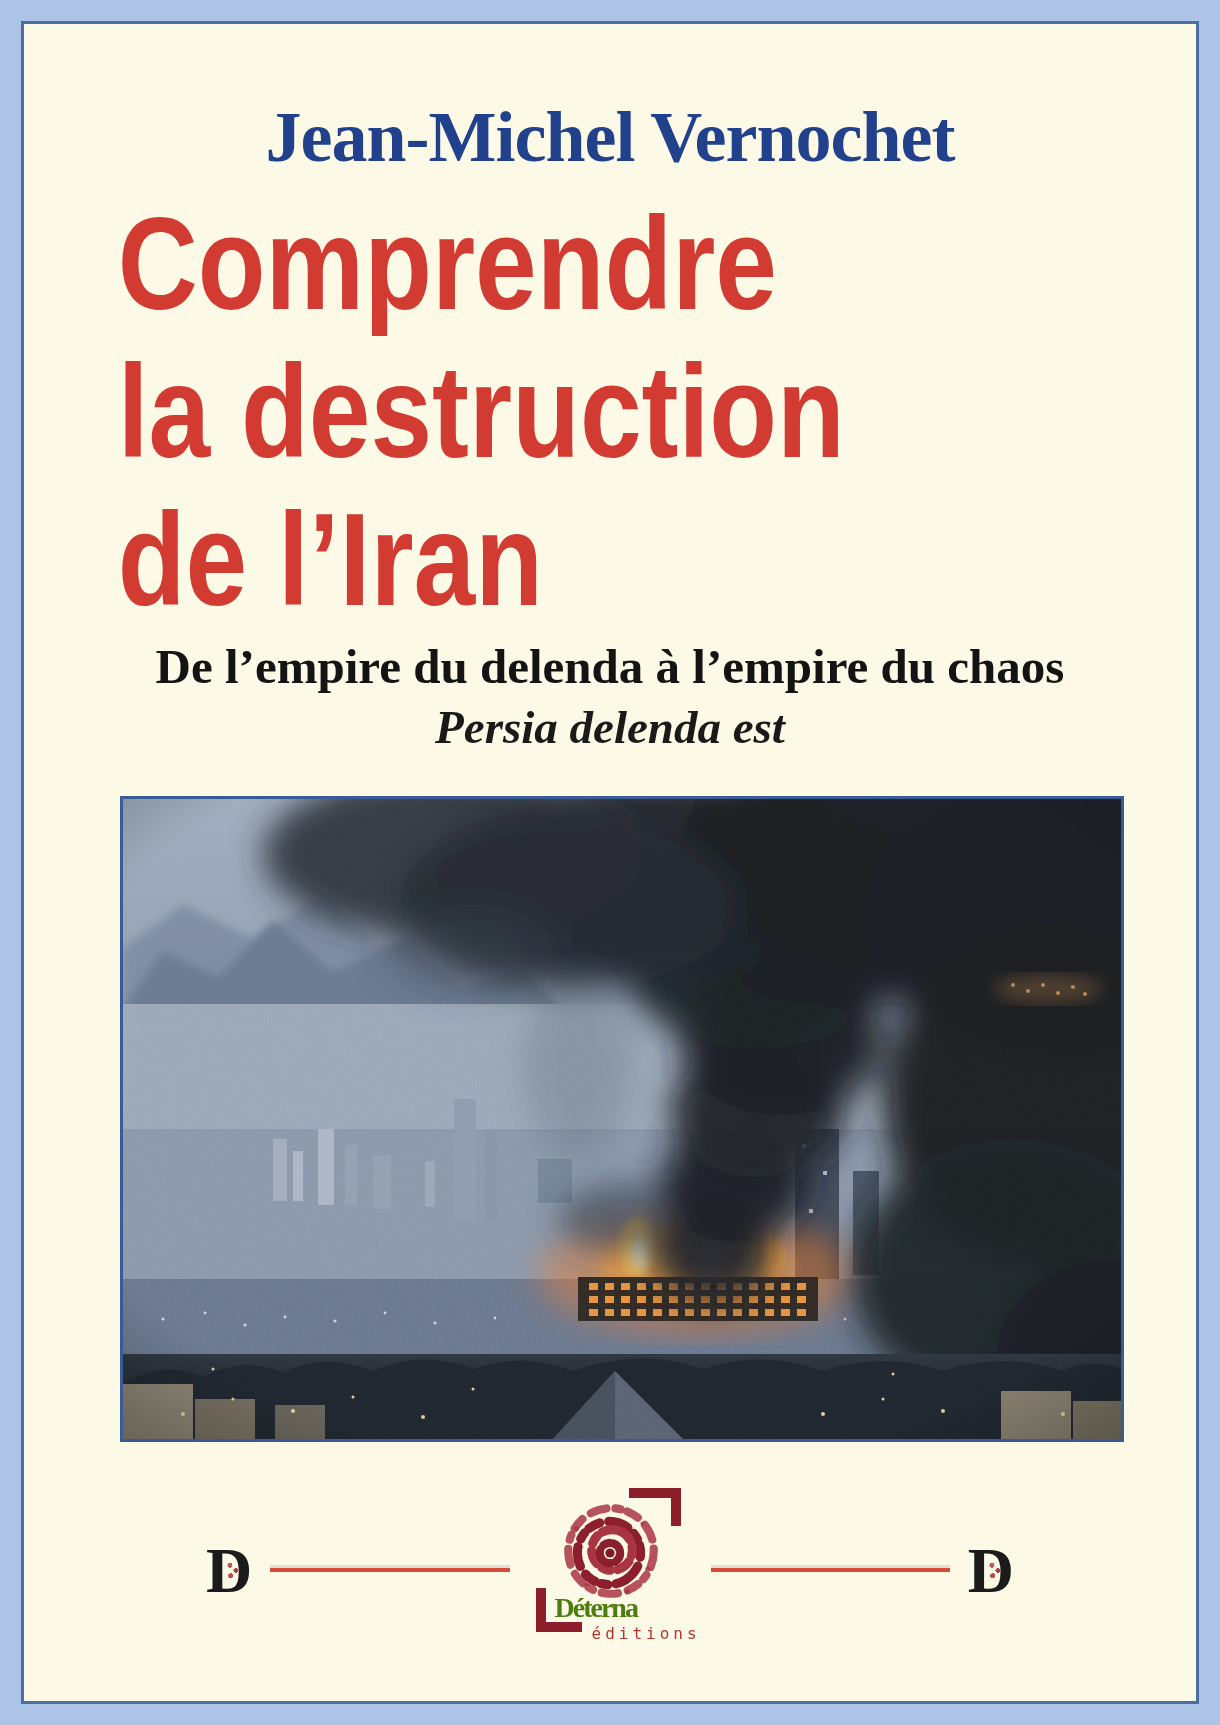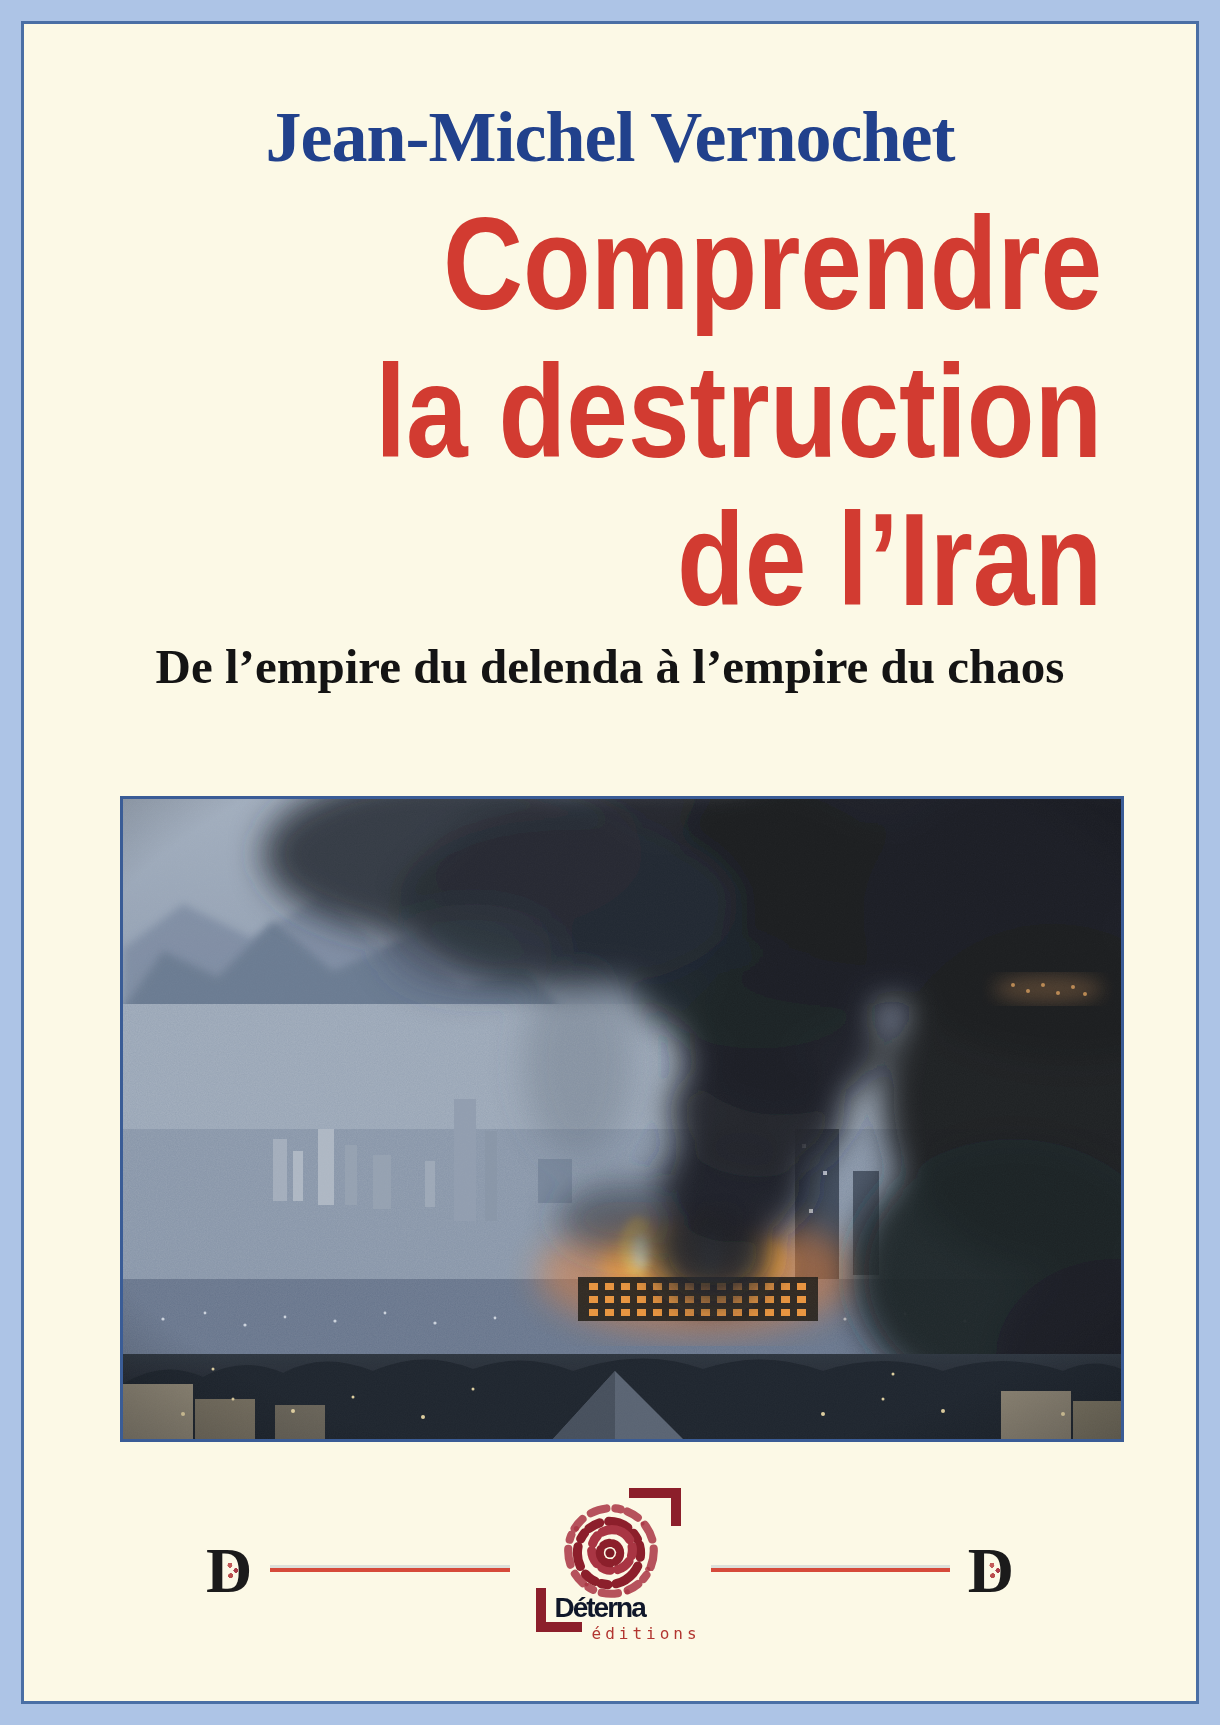--- a/index.html
+++ b/index.html
@@ -11,21 +11,21 @@
   .cover {
     position:relative; width:100%; height:100%; box-sizing:border-box;
     background:#fcf9e6; border:3px solid #4a6fa5; overflow:hidden;
   }
   .author {
     position:absolute; top:76px; left:0; right:0; text-align:center;
     font-family:"Liberation Serif", serif; font-weight:bold;
     font-size:72px; color:#21418c; letter-spacing:-1px; line-height:1.05;
   }
   .title {
-    position:absolute; top:166px; left:0; right:0; text-align:right;
+    position:absolute; top:166px; left:0; right:0; text-align:left;
     font-family:"Liberation Sans", sans-serif; font-weight:bold;
     color:#d23b31; font-size:132px; line-height:148px;
   }
   .title-line { transform:scaleX(0.84); transform-origin:50% 50%; }
   .subtitle {
     position:absolute; top:614px; left:0; right:0; text-align:center;
     font-family:"Liberation Serif", serif; font-weight:bold;
     font-size:49px; color:#141414;
   }
   .latin {
@@ -66,22 +66,22 @@
     position:absolute; top:2px; right:12px; width:52px; height:38px;
     border-top:10px solid #8c1f2b; border-right:10px solid #8c1f2b; box-sizing:border-box;
   }
   .bracket-bl {
     position:absolute; bottom:24px; left:8px; width:46px; height:44px;
     border-left:10px solid #8c1f2b; border-bottom:10px solid #8c1f2b; box-sizing:border-box;
   }
   .spiral { position:absolute; top:12px; left:28px; width:110px; height:110px; }
   .logo-name {
     position:absolute; bottom:32px; left:27px;
-    font-family:Liberation Sans, sans-serif; font-weight:bold;
-    font-size:28px; color:#0f172a; letter-spacing:-2px; white-space:nowrap;
+    font-family:Liberation Serif, serif; font-weight:bold;
+    font-size:28px; color:#4d7c0f; letter-spacing:-2px; white-space:nowrap;
   }
   .logo-tagline {
     position:absolute; bottom:13px; left:64px;
     font-family:"DejaVu Sans Mono", monospace; font-size:16px;
     letter-spacing:4px; color:#b23530; white-space:nowrap;
   }
 </style>
 </head>
 <body>
 
@@ -90,20 +90,21 @@
 
     <div class="author">Jean-Michel Vernochet</div>
 
     <div class="title">
       <div class="title-line">Comprendre</div>
       <div class="title-line">la destruction</div>
       <div class="title-line">de l’Iran</div>
     </div>
 
     <div class="subtitle">De l’empire du delenda à l’empire du chaos</div>
+    <div class="latin">Persia delenda est</div>
 
     <div class="photo-frame">
       <svg viewBox="0 0 998 640" preserveAspectRatio="none">
         <defs>
           <linearGradient id="sky" x1="0" y1="0" x2="0" y2="1">
             <stop offset="0" stop-color="#a8b3c2"></stop>
             <stop offset="0.5" stop-color="#8e9bae"></stop>
             <stop offset="1" stop-color="#76839a"></stop>
           </linearGradient>
           <linearGradient id="fg" x1="0" y1="0" x2="0" y2="1">

